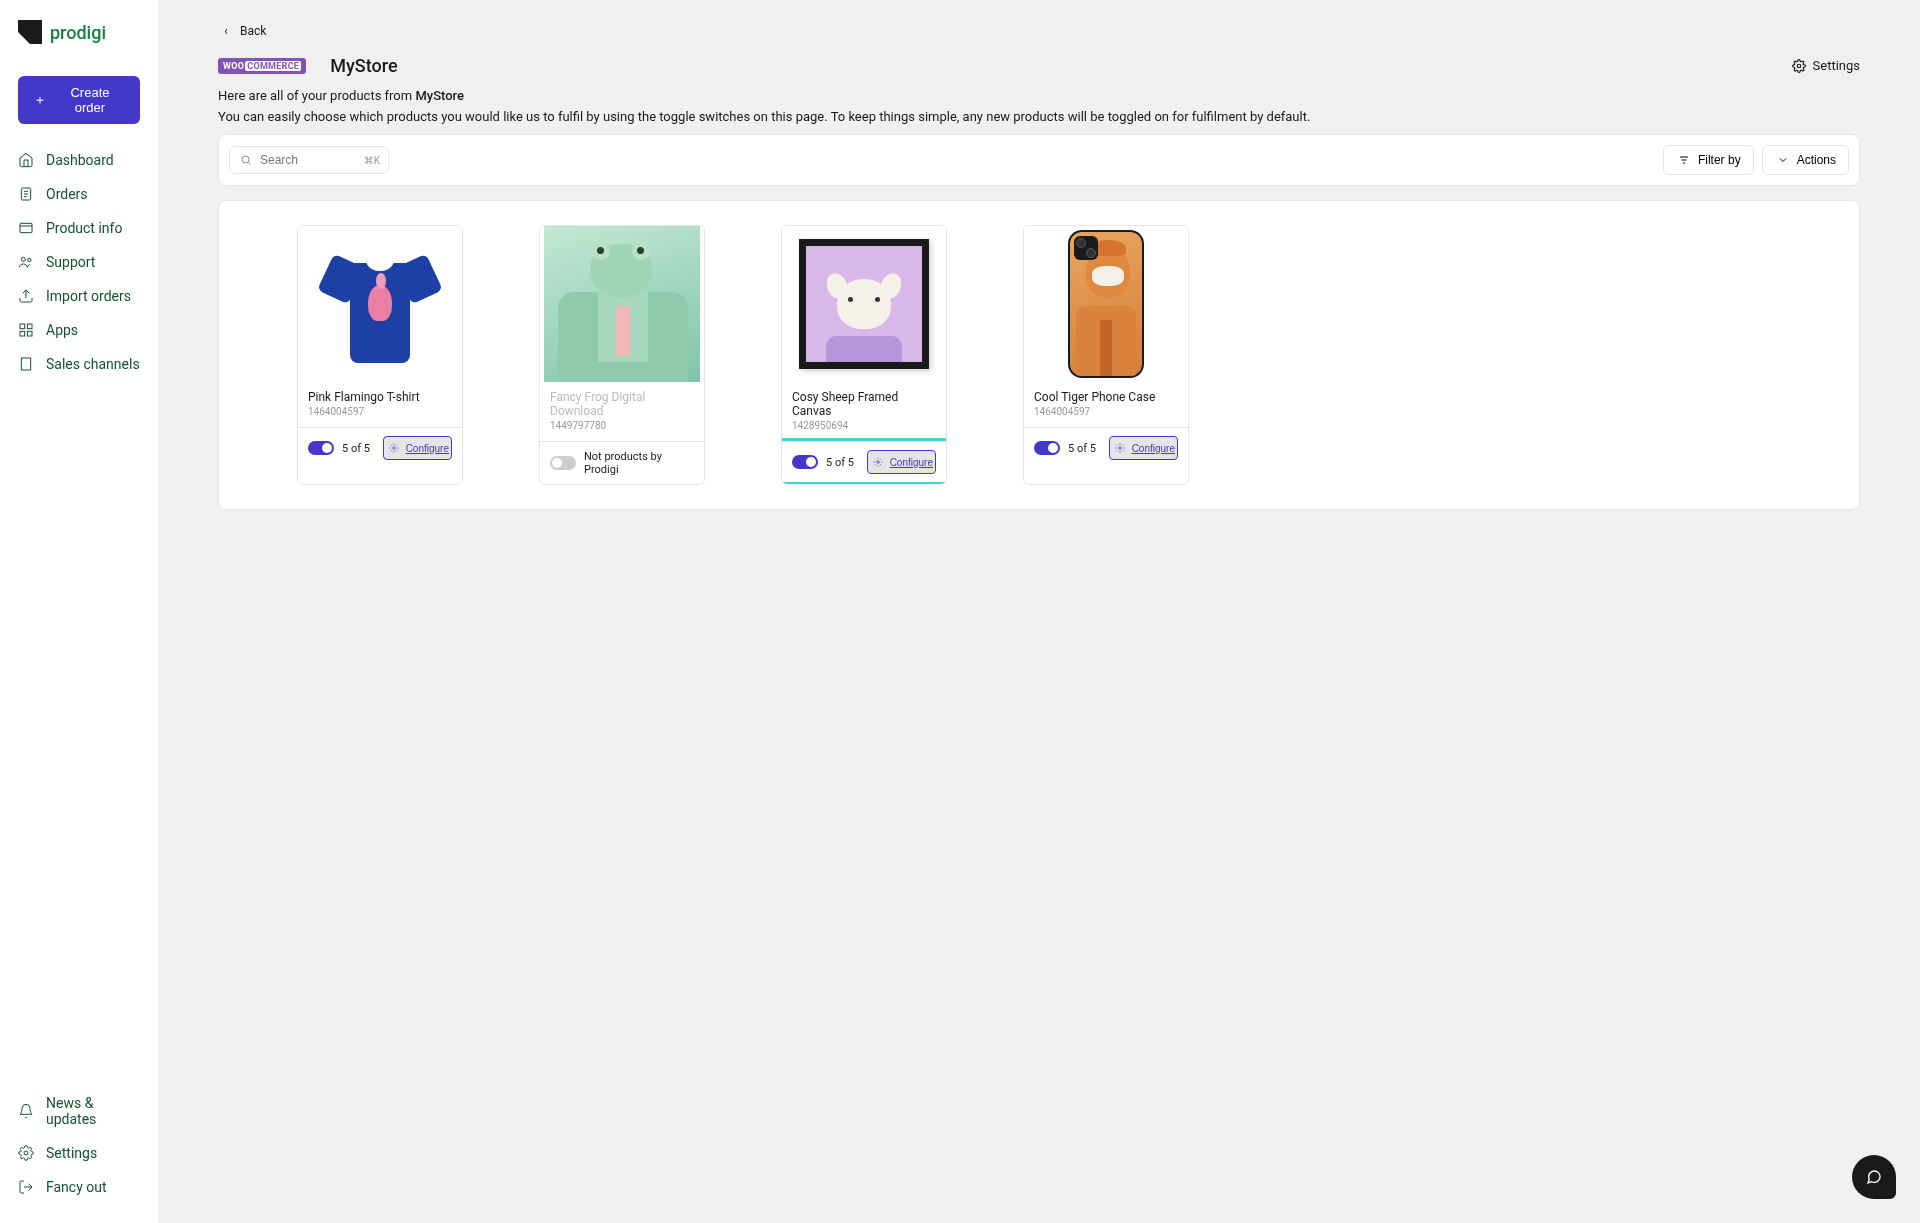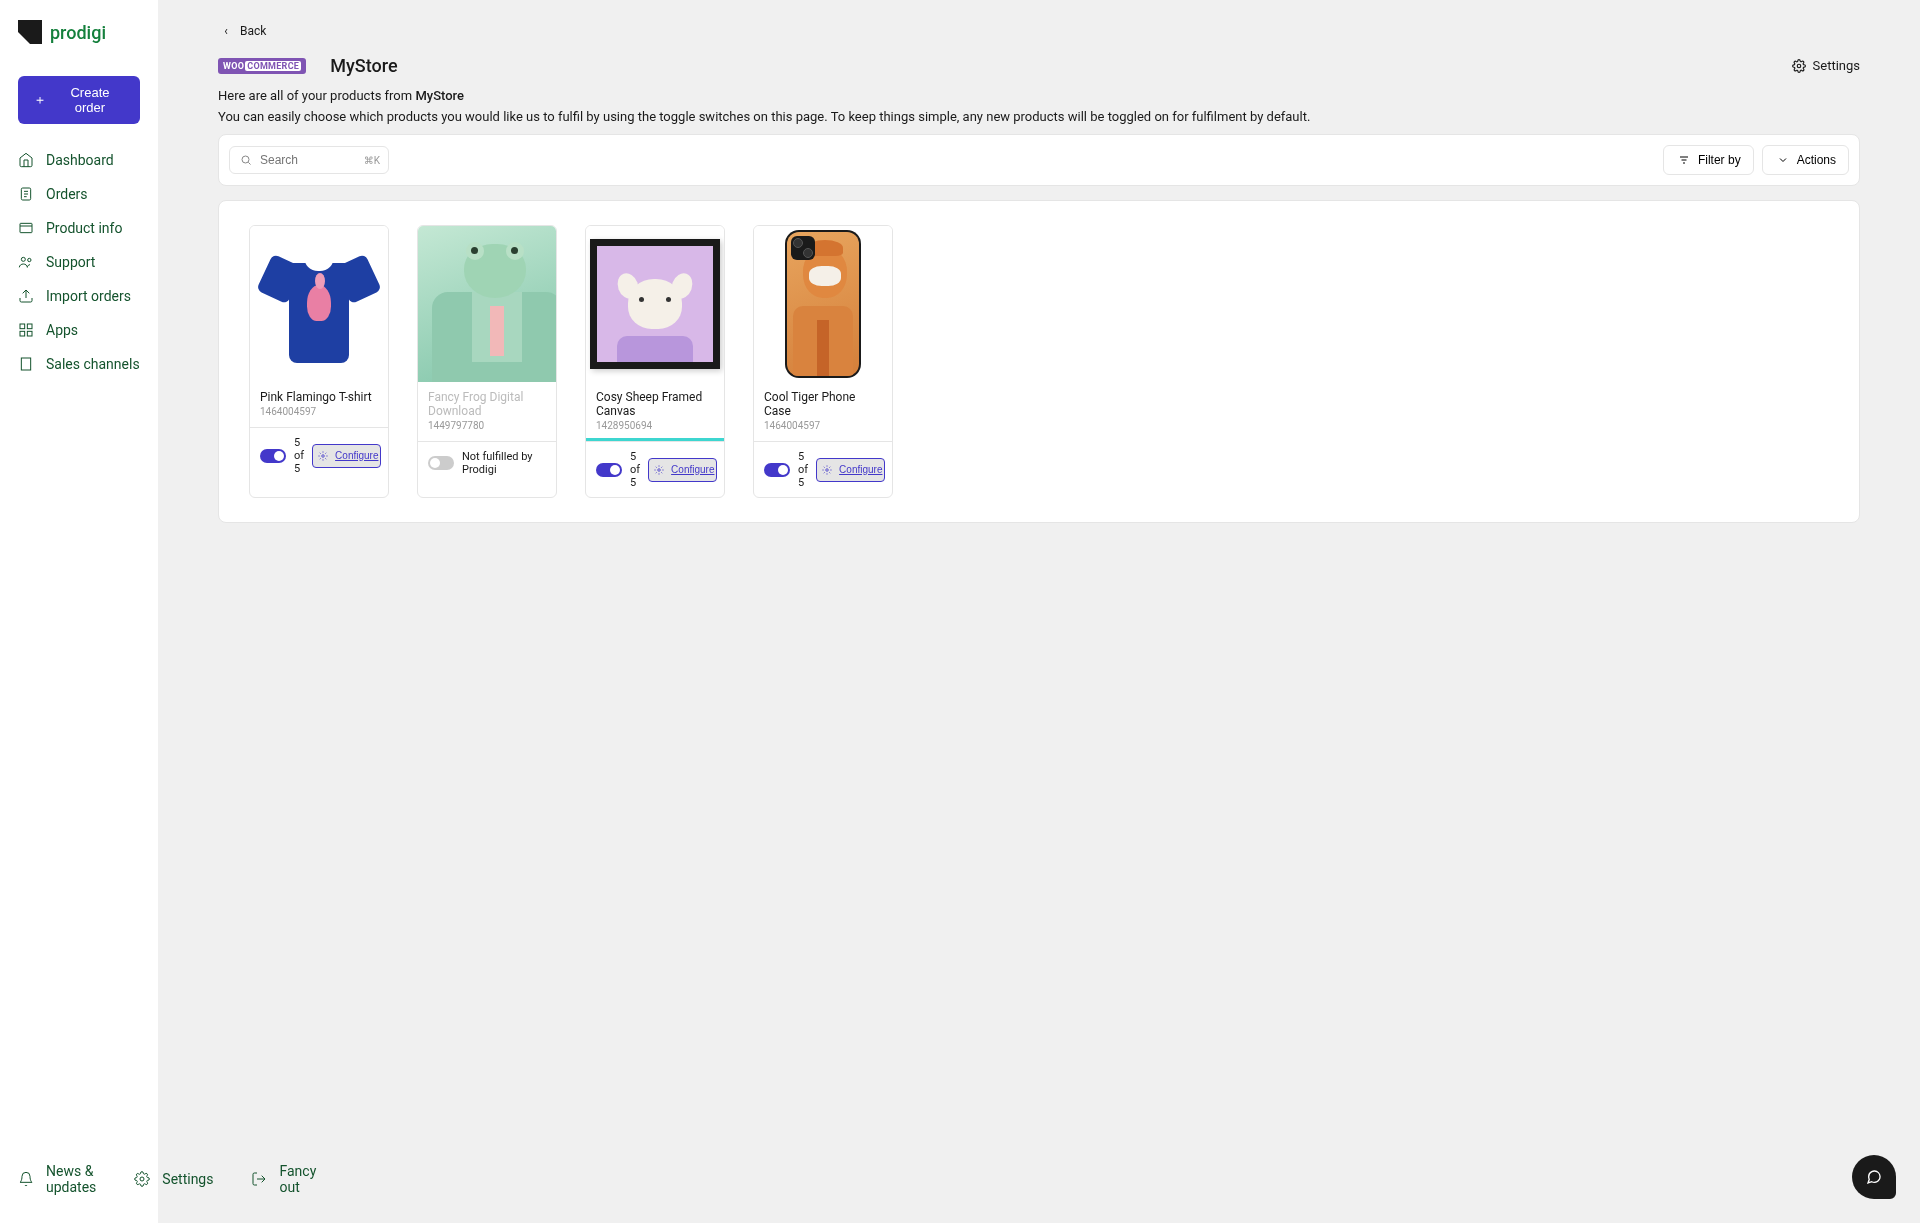--- a/index.html
+++ b/index.html
@@ -6,42 +6,42 @@
     body { font-family: -apple-system, BlinkMacSystemFont, 'Segoe UI', Roboto, sans-serif; background: #f0f0f0; color: #1a1a1a; }
     .app { display: flex; height: 100vh; }
     .sidebar { width: 158px; background: #fff; display: flex; flex-direction: column; padding: 20px 0; }
     .logo { display: flex; align-items: center; gap: 8px; padding: 0 18px 20px; }
     .logo-mark { width: 24px; height: 24px; background: #1a1a1a; position: relative; }
     .logo-mark::after { content:''; position:absolute; bottom:0; left:0; width:0; height:0; border-left:12px solid #fff; border-top:12px solid transparent; }
     .logo-text { font-size: 18px; font-weight: 500; color: #15803d; }
     .create-btn { margin: 12px 18px 20px; background: #4338ca; color: #fff; border: none; border-radius: 6px; padding: 9px 14px; font-size: 13px; font-weight: 500; display: flex; align-items: center; gap: 6px; cursor: pointer; }
     .nav { display: flex; flex-direction: column; gap: 2px; flex: 1; }
     .nav-item { display: flex; align-items: center; gap: 12px; padding: 8px 18px; font-size: 14px; color: #14532d; cursor: pointer; }
-    .nav-bottom { display: flex; gap: 2px; margin-top: auto; }
+    .nav-bottom { display: flex; flex-direction: column; gap: 2px; margin-top: auto; }
     .icon { width: 16px; height: 16px; display: inline-flex; align-items: center; justify-content: center; flex-shrink: 0; }
     .main { flex: 1; padding: 20px 60px; overflow-y: auto; }
     .back { display: inline-flex; align-items: center; gap: 6px; font-size: 12px; color: #1a1a1a; cursor: pointer; margin-bottom: 16px; }
     .header-row { display: flex; align-items: center; justify-content: space-between; margin-bottom: 12px; }
     .store-header { display: flex; align-items: center; gap: 24px; }
     .woo-badge { background: #7f54b3; color:#fff; font-size: 9px; font-weight: 700; padding: 3px 5px; border-radius: 3px; letter-spacing: 0.3px;}
     .woo-badge .c { background:#fff; color:#7f54b3; padding:0 2px; border-radius:2px; margin-left:1px;}
     .store-name { font-size: 18px; font-weight: 500; }
     .settings-link { display: inline-flex; align-items: center; gap: 6px; font-size: 13px; color: #1a1a1a; cursor: pointer; }
     .intro { font-size: 13px; color: #1a1a1a; margin-bottom: 6px; }
     .intro .st { font-weight: 500; }
     .desc { font-size: 13px; color: #1a1a1a; margin-bottom: 10px; }
     .toolbar { background: #fff; border: 1px solid #e5e5e5; border-radius: 8px; padding: 10px; display: flex; align-items: center; gap: 8px; margin-bottom: 14px; }
     .search-box { display: flex; align-items: center; gap: 6px; border: 1px solid #e5e5e5; border-radius: 6px; padding: 5px 8px; width: 160px; }
     .search-box input { border: none; outline: none; font-size: 12px; flex: 1; min-width: 0; }
     .kbd { font-size: 10px; color: #999; }
     .toolbar-spacer { flex: 1; }
     .filter-btn, .actions-btn { border: 1px solid #e5e5e5; background: #fff; border-radius: 6px; padding: 6px 12px; font-size: 12px; display: inline-flex; align-items: center; gap: 6px; cursor: pointer; }
     .products-panel { background: #fff; border: 1px solid #e5e5e5; border-radius: 8px; padding: 24px 30px; }
     .products { display: flex; gap: 28px; flex-wrap: wrap; }
-    .card { width: 140px; border: 1px solid #e5e5e5; border-radius: 6px; overflow: hidden; display: flex; flex-direction: column; }
+    .card { width: 166px; border: 1px solid #e5e5e5; border-radius: 6px; overflow: hidden; display: flex; flex-direction: column; margin-left: 48px; }
     .card-img { height: 156px; display: flex; align-items: center; justify-content: center; background: #fff; }
     .card-info { padding: 8px 10px 10px; }
     .card-title { font-size: 12px; color: #1a1a1a; margin-bottom: 2px; }
     .card-title.disabled { color: #bbb; }
     .card-sku { font-size: 10px; color: #999; }
     .card-footer { border-top: 1px solid #e5e5e5; padding: 8px 10px; display: flex; align-items: center; gap: 8px; }
     .card-footer.highlighted { outline: 3px solid #3dd6d0; outline-offset: 0; }
     .toggle { width: 26px; height: 14px; border-radius: 10px; position: relative; cursor: pointer; flex-shrink: 0; }
     .toggle.on { background: #4338ca; }
     .toggle.off { background: #ccc; }
@@ -314,21 +314,21 @@
               </div>
             </div>
             <div class="card-info">
               <div class="card-title disabled">Fancy Frog Digital Download</div>
               <div class="card-sku">1449797780</div>
             </div>
             <div class="card-footer">
               <div class="toggle off">
                 <div class="knob"></div>
               </div>
-              <span class="not-fulfilled">Not fulfilled by Prodigi</span>
+              <span class="not-fulfilled">Not products by Prodigi</span>
             </div>
           </div>
           <div class="card">
             <div class="card-img">
               <div class="thumb-frame">
                 <div class="inner">
                   <div class="sheep-face">
                     <div class="sheep-eyes">
                       <span></span>
                       <span></span>

